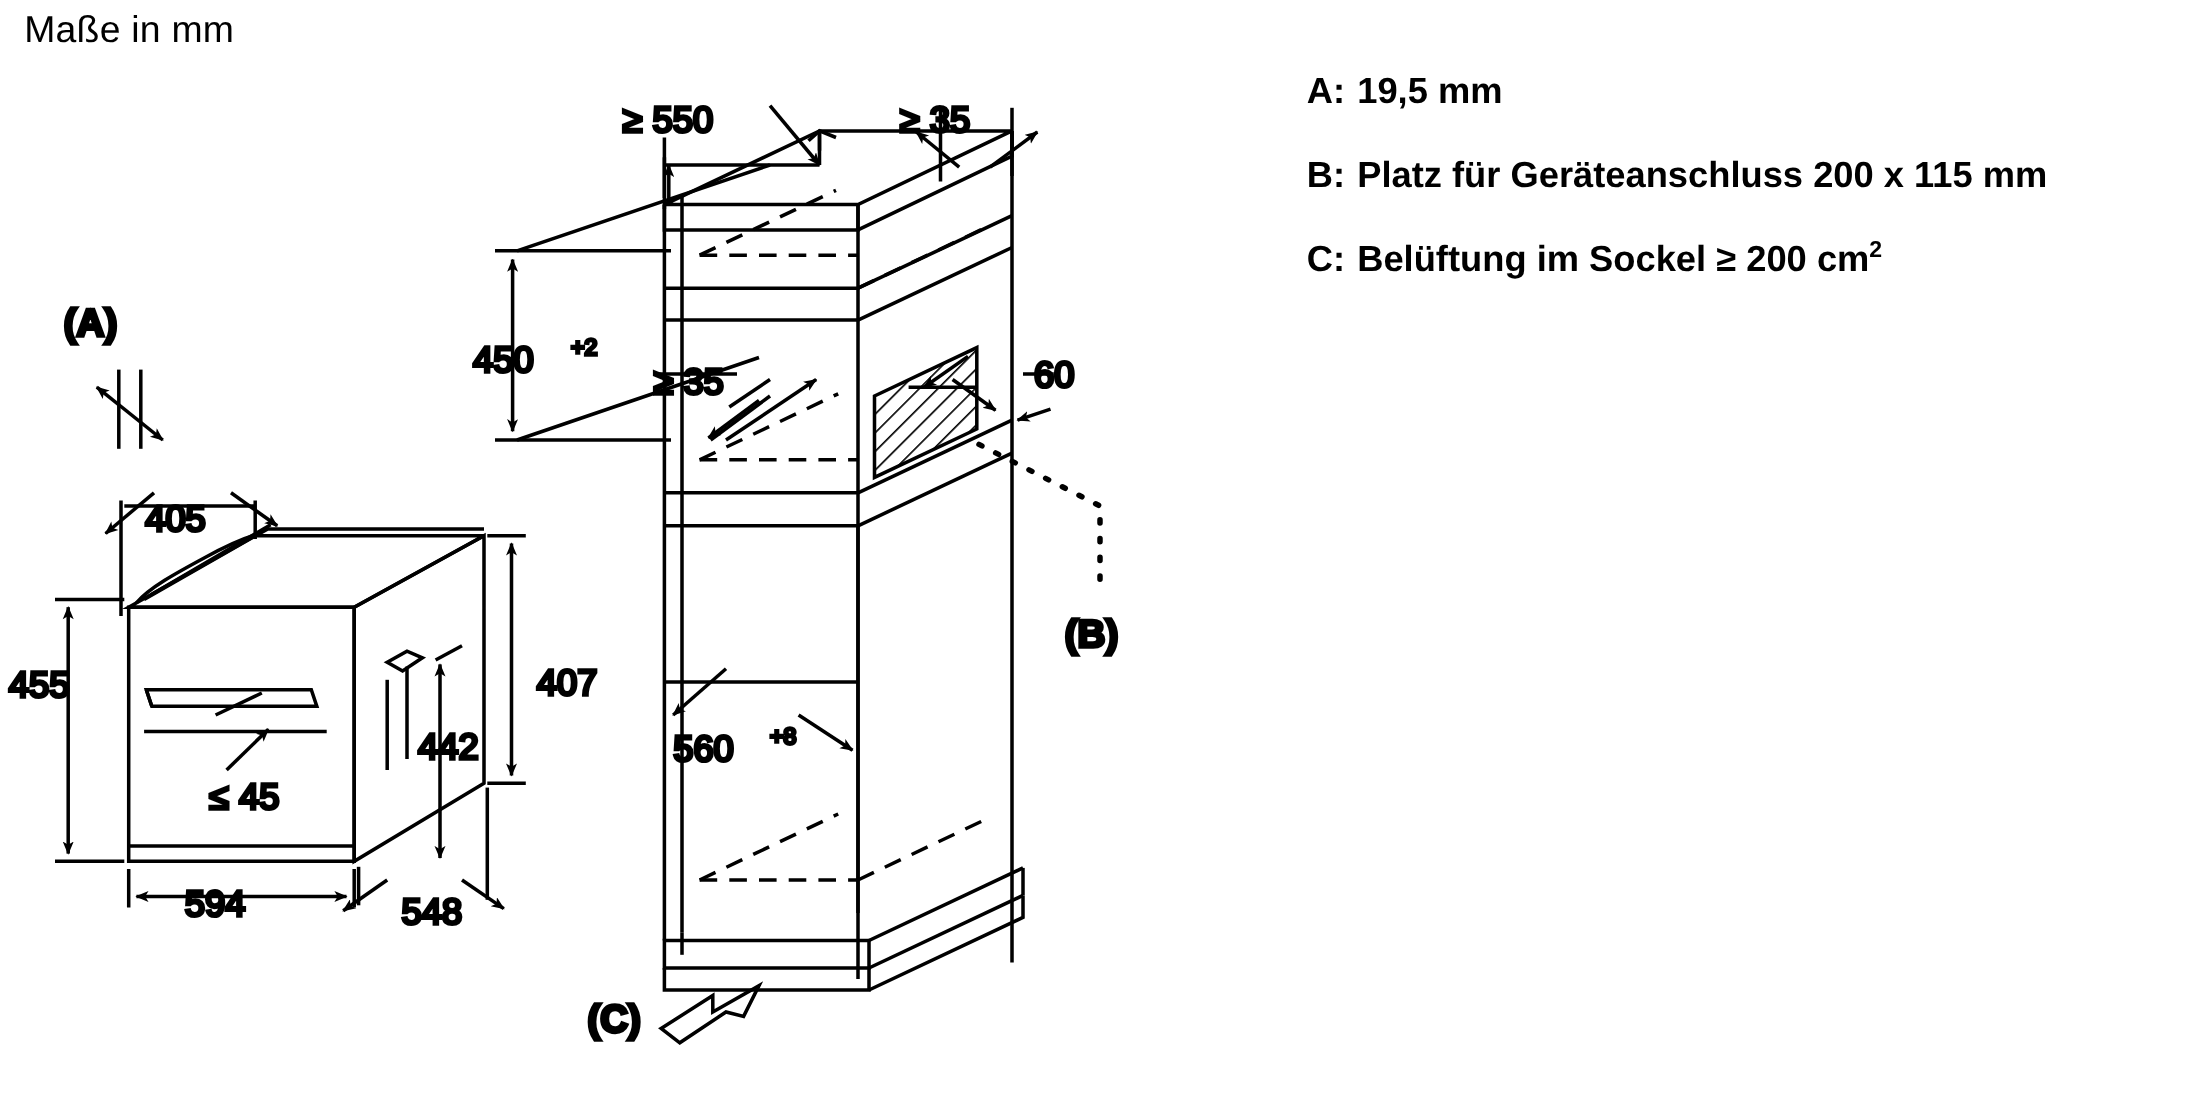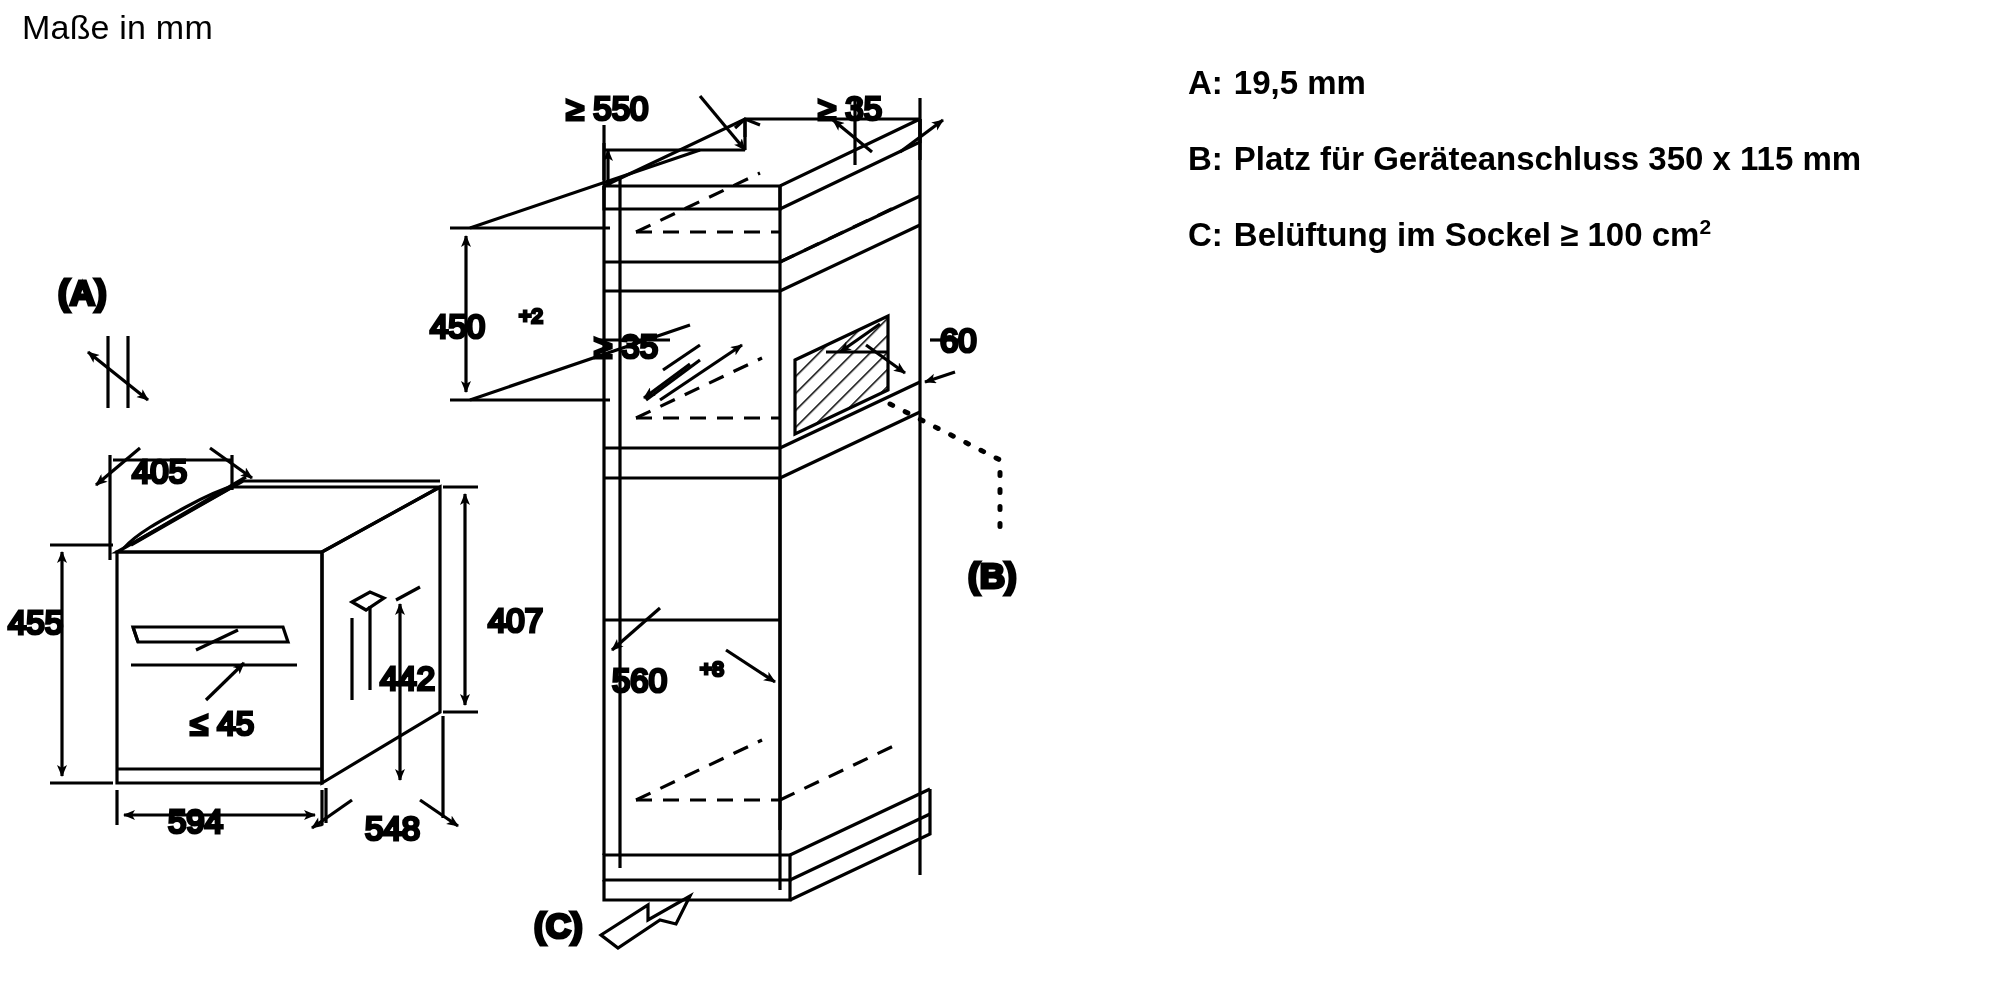--- a/index.html
+++ b/index.html
@@ -305,21 +305,21 @@
     </g>
   </svg>
 
   <div class="legend">
     <div class="legend-row">
       <span class="legend-key">A:</span>
       <span class="legend-val">19,5 mm</span>
     </div>
     <div class="legend-row">
       <span class="legend-key">B:</span>
-      <span class="legend-val">Platz für Geräteanschluss 350 x 115 mm</span>
+      <span class="legend-val">Platz für Geräteanschluss 200 x 115 mm</span>
     </div>
     <div class="legend-row">
       <span class="legend-key">C:</span>
-      <span class="legend-val"><span>Belüftung im Sockel ≥ 100 cm</span><span class="sup">2</span></span>
+      <span class="legend-val"><span>Belüftung im Sockel ≥ 200 cm</span><span class="sup">2</span></span>
     </div>
   </div>
 
 </div>
 
 </body></html>

